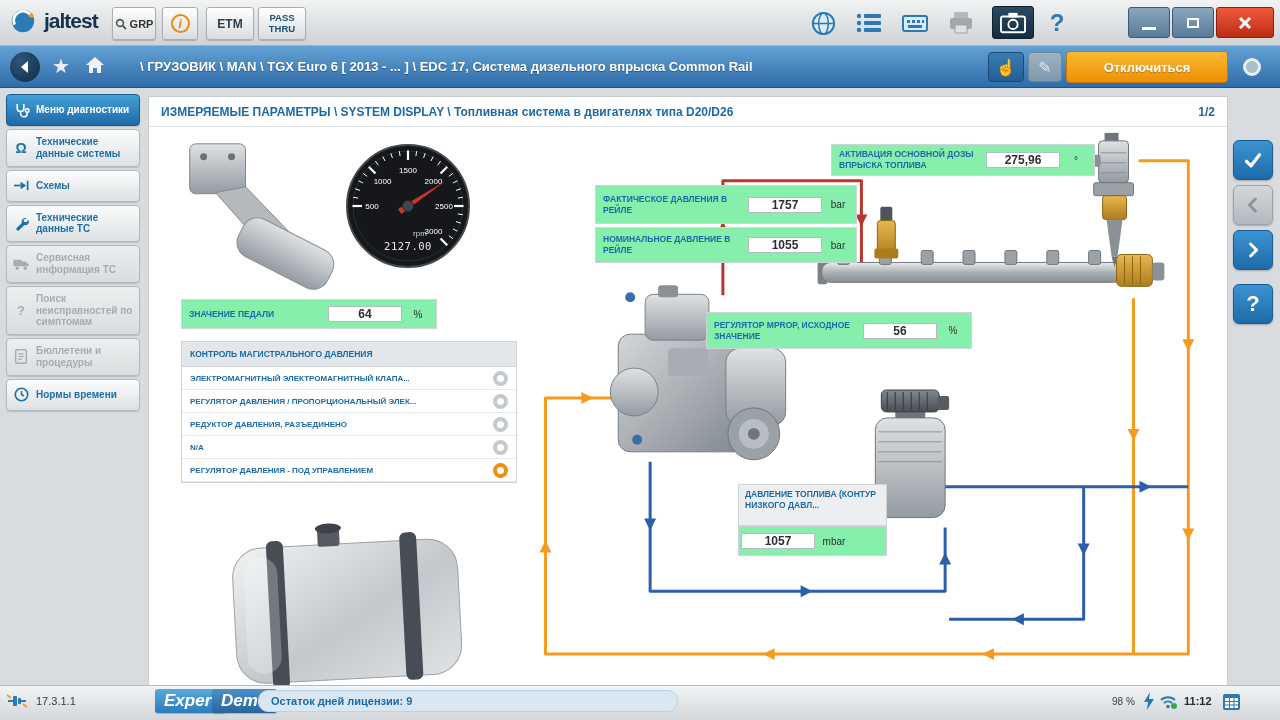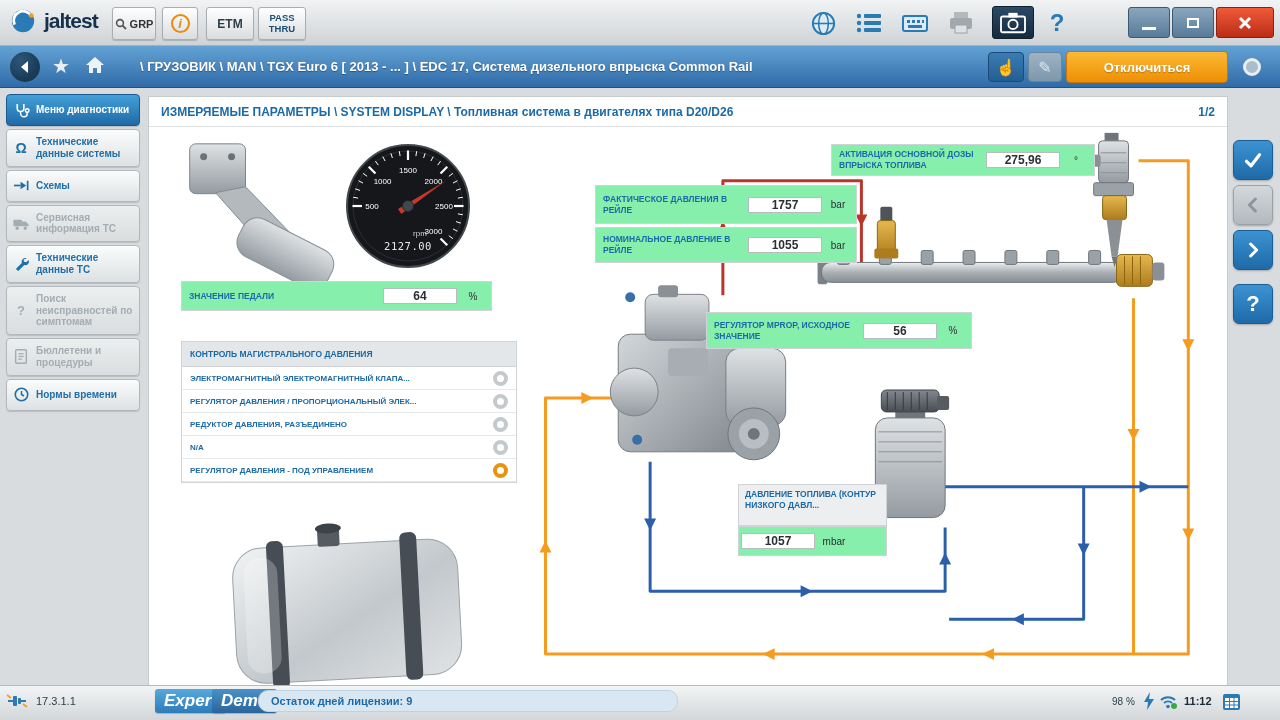--- a/index.html
+++ b/index.html
@@ -227,40 +227,40 @@
     <div class="sitem">
       <span class="sic">
         <svg width="17" height="17" viewBox="0 0 18 18">
             <line x1="1" y1="9" x2="8" y2="9" stroke="currentColor" stroke-width="1.8"></line>
             <path d="M8 5 L14 9 L8 13 Z" fill="currentColor"></path>
             <line x1="15.5" y1="4" x2="15.5" y2="14" stroke="currentColor" stroke-width="1.8"></line>
           </svg>
       </span>
       <span>Схемы</span>
     </div>
+    <div class="sitem">
+      <span class="sic">
+        <svg width="17" height="17" viewBox="0 0 18 18">
+            <path d="M14.6 3.4a4 4 0 0 0-5.3 5L3 14.7 5.6 17l6.3-6.3a4 4 0 0 0 4.7-5.5L14 7.8l-2.3-.6-.6-2.3z" fill="currentColor"></path>
+          </svg>
+      </span>
+      <span>Технические данные ТС</span>
+    </div>
     <div class="sitem disabled">
       <span class="sic">
         <svg width="18" height="17" viewBox="0 0 18 18">
             <g fill="currentColor">
               <rect x="1" y="5" width="9" height="7" rx="1"></rect>
               <path d="M10 7h4l3 3v2h-7z"></path>
               <circle cx="5" cy="14" r="1.8"></circle>
               <circle cx="13.5" cy="14" r="1.8"></circle>
             </g>
           </svg>
       </span>
       <span>Сервисная информация ТС</span>
-    </div>
-    <div class="sitem">
-      <span class="sic">
-        <svg width="17" height="17" viewBox="0 0 18 18">
-            <path d="M14.6 3.4a4 4 0 0 0-5.3 5L3 14.7 5.6 17l6.3-6.3a4 4 0 0 0 4.7-5.5L14 7.8l-2.3-.6-.6-2.3z" fill="currentColor"></path>
-          </svg>
-      </span>
-      <span>Технические данные ТС</span>
     </div>
     <div class="sitem disabled">
       <span class="sic" style="font-size:13px">?</span>
       <span>Поиск неисправностей по симптомам</span>
     </div>
     <div class="sitem disabled">
       <span class="sic">
         <svg width="16" height="17" viewBox="0 0 18 18">
             <rect x="3" y="1.5" width="12" height="15" rx="1" fill="none" stroke="currentColor" stroke-width="1.6"></rect>
             <line x1="6" y1="6" x2="12" y2="6" stroke="currentColor" stroke-width="1.4"></line>
@@ -475,21 +475,21 @@
           <text x="36.54415587728429" y="39.54415587728428" fill="#fff" font-size="8" text-anchor="middle">1000</text>
           <text x="62" y="29" fill="#fff" font-size="8" text-anchor="middle">1500</text>
           <text x="87.45584412271572" y="39.54415587728429" fill="#fff" font-size="8" text-anchor="middle">2000</text>
           <text x="98" y="65" fill="#fff" font-size="8" text-anchor="middle">2500</text>
           <text x="87.45584412271572" y="90.45584412271572" fill="#fff" font-size="8" text-anchor="middle">3000</text>
           <polygon points="99.49448967467431,37.11700894113126 55.32675725399696,70.02918621361579 52.009025112814456,65.0299209236592" fill="#c8382a"></polygon>
           <circle cx="62" cy="62" r="5.5" fill="#41474d" stroke="#23282c"></circle>
         </g>
     </svg>
 
-    <div class="param" style="left:32px;top:184px;width:311px;height:30px">
+    <div class="param" style="left:32px;top:202px;width:256px;height:30px">
       <div class="p-label">ЗНАЧЕНИЕ ПЕДАЛИ</div>
       <div class="p-value">64</div>
       <div class="p-unit">%</div>
     </div>
 
     <div class="param" style="left:682px;top:47px;width:264px;height:32px">
       <div class="p-label">АКТИВАЦИЯ ОСНОВНОЙ ДОЗЫ ВПРЫСКА ТОПЛИВА</div>
       <div class="p-value">275,96</div>
       <div class="p-unit">°</div>
     </div>

